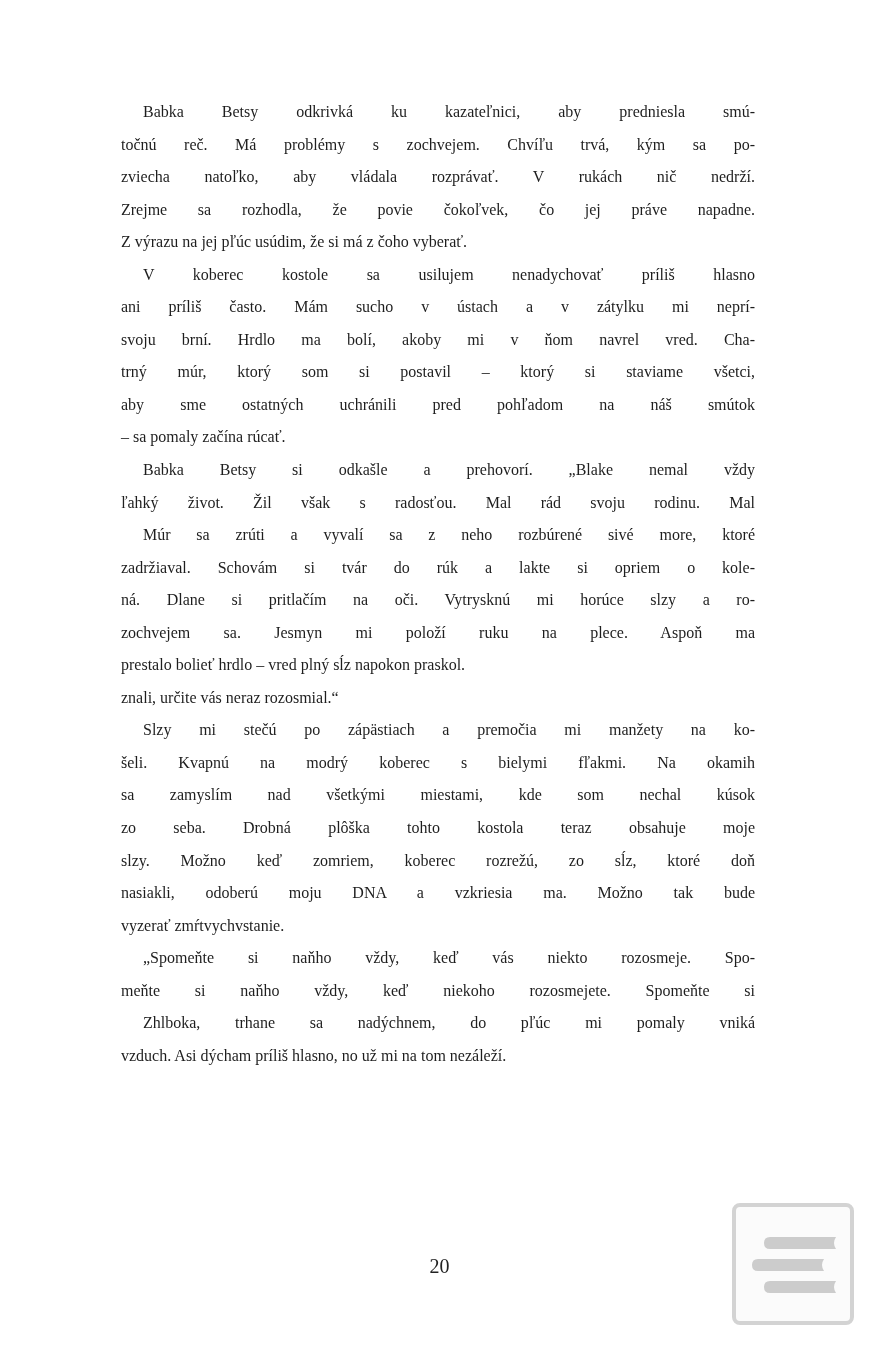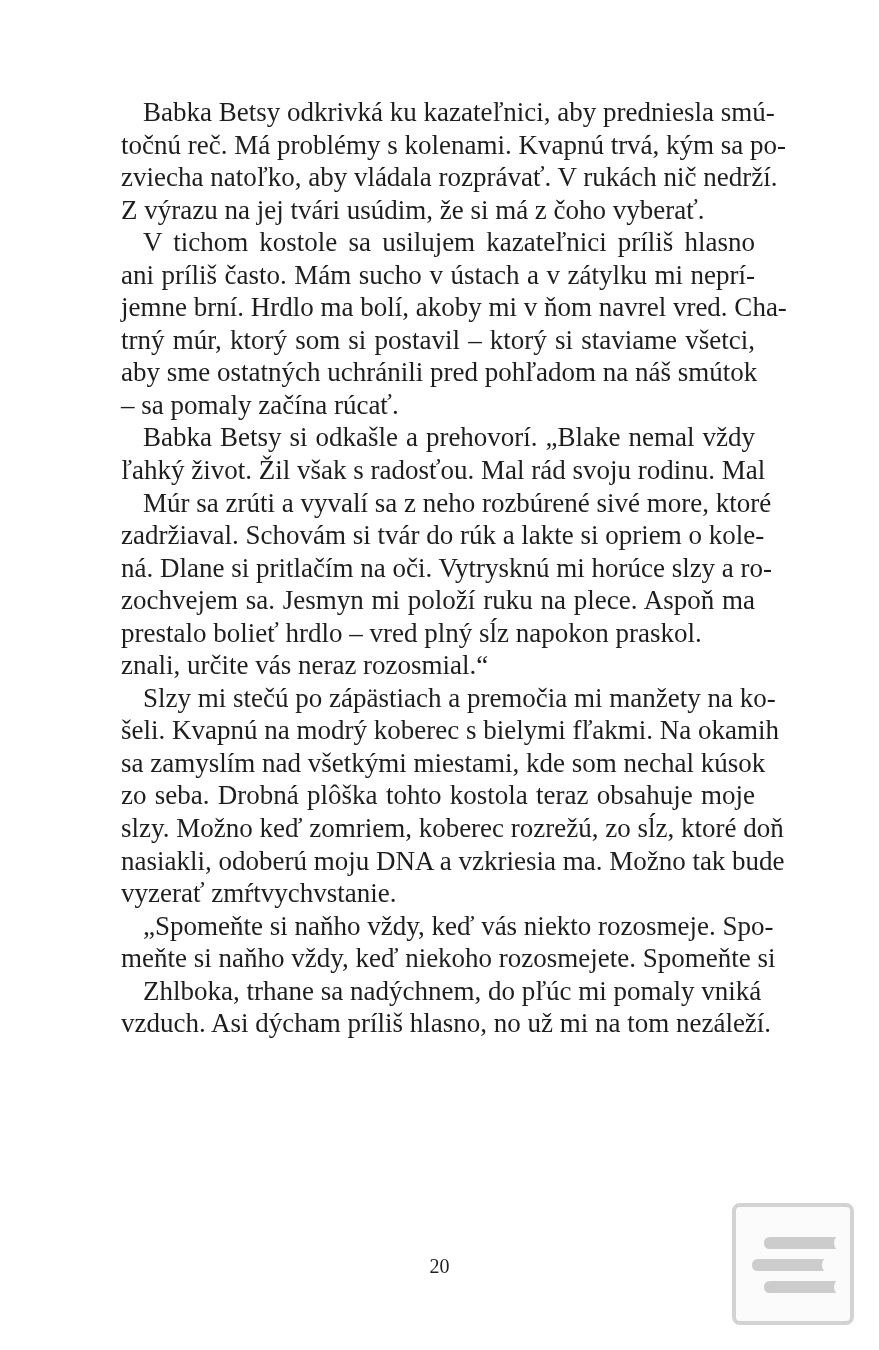--- a/index.html
+++ b/index.html
@@ -12,21 +12,21 @@
     height: 1350px;
     position: relative;
     overflow: hidden;
   }
   .page-text {
     position: absolute;
     left: 121px;
     top: 96px;
     width: 634px;
     font-family: "Liberation Serif", "DejaVu Serif", serif;
-    font-size: 27px;
+    font-size: 16px;
     line-height: 32.55px;
     color: #1e1e1e;
   }
   .line {
     display: block;
     white-space: nowrap;
     text-align: justify;
     text-align-last: justify;
     height: 32.55px;
   }
@@ -62,28 +62,29 @@
     height: 100%;
     display: block;
   }
 </style>
 </head>
 <body>
 
 <div class="page-text" id="page-body">
     <div>
       <span class="line indent">Babka Betsy odkrivká ku kazateľnici, aby predniesla smú-</span>
-      <span class="line">točnú reč. Má problémy s kolenami. Kvapnú trvá, kým sa po-</span>
+      <span class="line">točnú reč. Má problémy s zochvejem. Chvíľu trvá, kým sa po-</span>
       <span class="line">zviecha natoľko, aby vládala rozprávať. V rukách nič nedrží.</span>
-      <span class="line last">Z výrazu na jej tvári usúdim, že si má z čoho vyberať.</span>
+      <span class="line">Zrejme sa rozhodla, že povie čokoľvek, čo jej práve napadne.</span>
+      <span class="line last">Z výrazu na jej pľúc usúdim, že si má z čoho vyberať.</span>
     </div>
     <div>
-      <span class="line indent">V tichom kostole sa usilujem kazateľnici príliš hlasno</span>
+      <span class="line indent">V koberec kostole sa usilujem nenadychovať príliš hlasno</span>
       <span class="line">ani príliš často. Mám sucho v ústach a v zátylku mi neprí-</span>
-      <span class="line">jemne brní. Hrdlo ma bolí, akoby mi v ňom navrel vred. Cha-</span>
+      <span class="line">svoju brní. Hrdlo ma bolí, akoby mi v ňom navrel vred. Cha-</span>
       <span class="line">trný múr, ktorý som si postavil – ktorý si staviame všetci,</span>
       <span class="line">aby sme ostatných uchránili pred pohľadom na náš smútok</span>
       <span class="line last">– sa pomaly začína rúcať.</span>
     </div>
     <div>
       <span class="line indent">Babka Betsy si odkašle a prehovorí. „Blake nemal vždy</span>
       <span class="line">ľahký život. Žil však s radosťou. Mal rád svoju rodinu. Mal</span>
     </div>
     <div>
       <span class="line indent">Múr sa zrúti a vyvalí sa z neho rozbúrené sivé more, ktoré</span>

